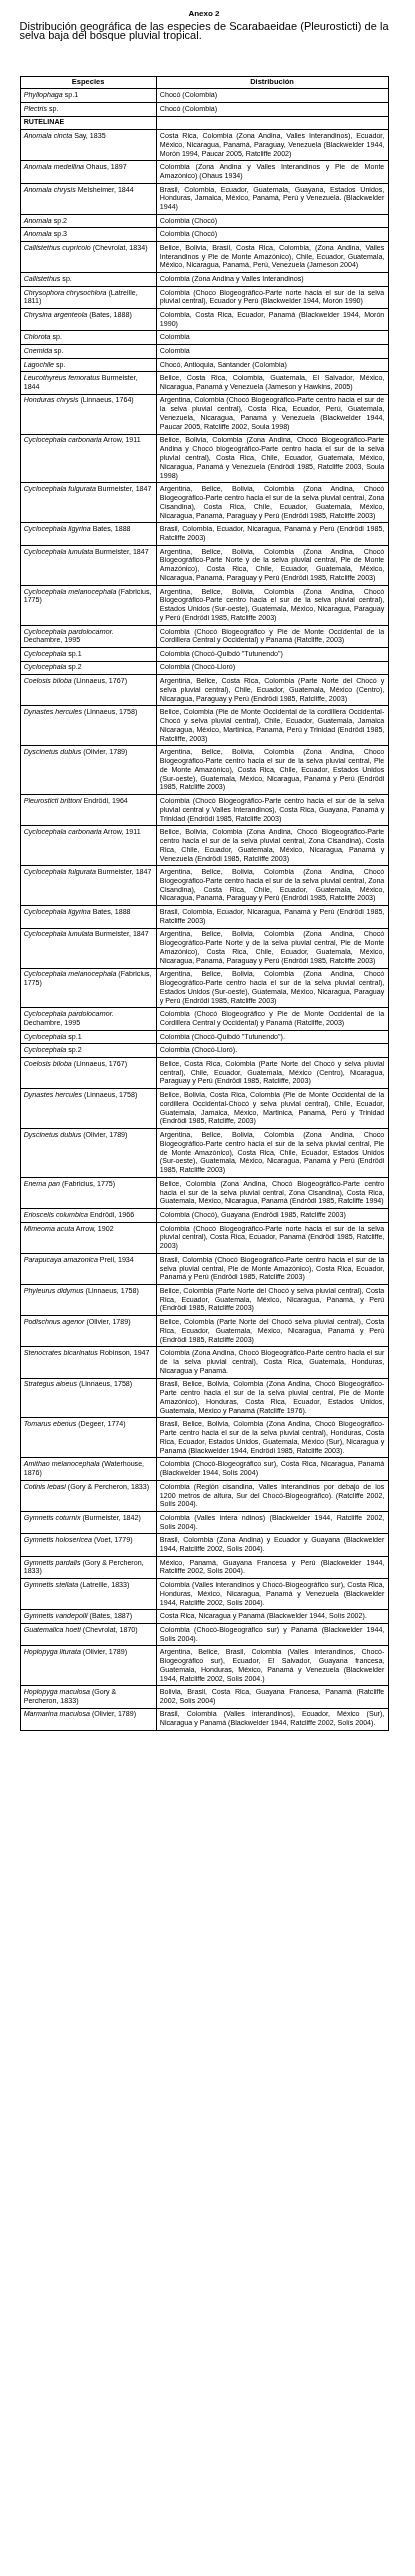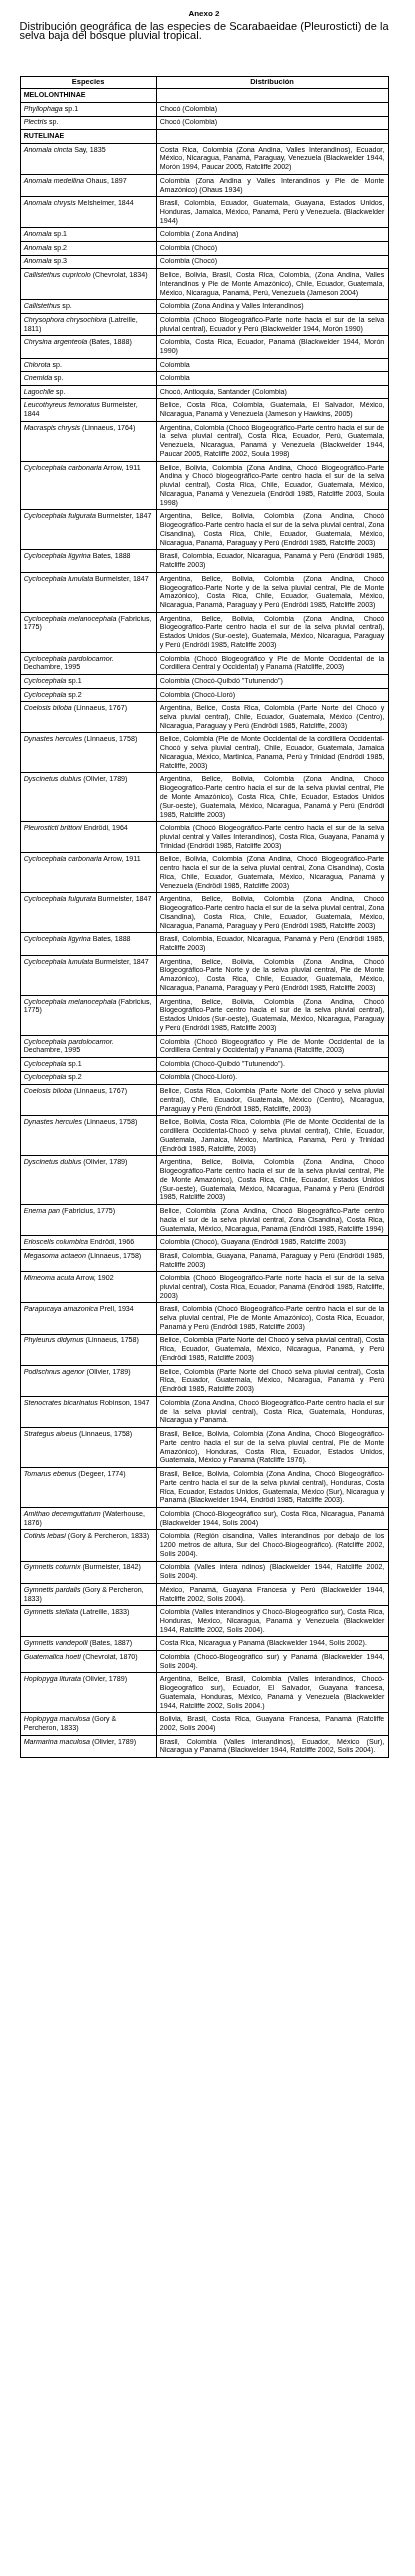--- a/index.html
+++ b/index.html
@@ -56,24 +56,20 @@
   <p class="caption">Distribución geográfica de las especies de Scarabaeidae (Pleurosticti) de la selva baja del bosque pluvial tropical.</p>
 
   <table class="species-table">
     <thead>
       <tr>
         <th>Especies</th>
         <th>Distribución</th>
       </tr>
     </thead>
     <tbody>
-        <tr class="section-row">
-          <td class="species">MELOLONTHINAE</td>
-          <td class="dist"></td>
-        </tr>
         <tr>
           <td class="species"><span class="sci">Phyllophaga</span><span> sp.1</span></td>
           <td class="dist">Chocó (Colombia)</td>
         </tr>
         <tr>
           <td class="species"><span class="sci">Plectris</span><span> sp.</span></td>
           <td class="dist">Chocó (Colombia)</td>
         </tr>
         <tr class="section-row">
           <td class="species">RUTELINAE</td>
@@ -85,24 +81,20 @@
         </tr>
         <tr>
           <td class="species"><span class="sci">Anomala medellina</span><span> Ohaus, 1897</span></td>
           <td class="dist">Colombia (Zona Andina y Valles Interandinos y Pie de Monte Amazónico) (Ohaus 1934)</td>
         </tr>
         <tr>
           <td class="species"><span class="sci">Anomala chrysis</span><span> Melsheimer, 1844</span></td>
           <td class="dist">Brasil, Colombia, Ecuador, Guatemala, Guayana, Estados Unidos, Honduras, Jamaica, México, Panamá, Perú y Venezuela. (Blackwelder 1944)</td>
         </tr>
         <tr>
-          <td class="species"><span class="sci">Anomala</span><span> sp.1</span></td>
-          <td class="dist">Colombia ( Zona Andina)</td>
-        </tr>
-        <tr>
           <td class="species"><span class="sci">Anomala</span><span> sp.2</span></td>
           <td class="dist">Colombia (Chocó)</td>
         </tr>
         <tr>
           <td class="species"><span class="sci">Anomala</span><span> sp.3</span></td>
           <td class="dist">Colombia (Chocó)</td>
         </tr>
         <tr>
           <td class="species"><span class="sci">Callistethus cupricolo</span><span> (Chevrolat, 1834)</span></td>
           <td class="dist">Belice, Bolivia, Brasil, Costa Rica, Colombia, (Zona Andina, Valles Interandinos y Pie de Monte Amazónico), Chile, Ecuador, Guatemala, México, Nicaragua, Panamá, Perú, Venezuela (Jameson 2004)</td>
@@ -129,21 +121,21 @@
         </tr>
         <tr>
           <td class="species"><span class="sci">Lagochile</span><span> sp.</span></td>
           <td class="dist">Chocó, Antioquia, Santander (Colombia)</td>
         </tr>
         <tr>
           <td class="species"><span class="sci">Leucothyreus femoratus</span><span> Burmeister, 1844</span></td>
           <td class="dist">Belice, Costa Rica, Colombia, Guatemala, El Salvador, México, Nicaragua, Panamá y Venezuela (Jameson y Hawkins, 2005)</td>
         </tr>
         <tr>
-          <td class="species"><span class="sci">Macraspis chrysis</span><span> (Linnaeus, 1764)</span></td>
+          <td class="species"><span class="sci">Honduras chrysis</span><span> (Linnaeus, 1764)</span></td>
           <td class="dist">Argentina, Colombia (Chocó Biogeográfico-Parte centro hacia el sur de la selva pluvial central), Costa Rica, Ecuador, Perú, Guatemala, Venezuela, Nicaragua, Panamá y Venezuela (Blackwelder 1944, Paucar 2005, Ratcliffe 2002, Soula 1998)</td>
         </tr>
         <tr>
           <td class="species"><span class="sci">Cyclocephala carbonaria</span><span> Arrow, 1911</span></td>
           <td class="dist">Belice, Bolivia, Colombia (Zona Andina, Chocó Biogeográfico-Parte Andina y Chocó biogeográfico-Parte centro hacia el sur de la selva pluvial central), Costa Rica, Chile, Ecuador, Guatemala, México, Nicaragua, Panamá y Venezuela (Endrödi 1985, Ratcliffe 2003, Soula 1998)</td>
         </tr>
         <tr>
           <td class="species"><span class="sci">Cyclocephala fulgurata</span><span> Burmeister, 1847</span></td>
           <td class="dist">Argentina, Belice, Bolivia, Colombia (Zona Andina, Chocó Biogeográfico-Parte centro hacia el sur de la selva pluvial central, Zona Cisandina), Costa Rica, Chile, Ecuador, Guatemala, México, Nicaragua, Panamá, Paraguay y Perú (Endrödi 1985, Ratcliffe 2003)</td>
         </tr>
@@ -233,24 +225,20 @@
         </tr>
         <tr>
           <td class="species"><span class="sci">Enema pan</span><span> (Fabricius, 1775)</span></td>
           <td class="dist">Belice, Colombia (Zona Andina, Chocó Biogeográfico-Parte centro hacia el sur de la selva pluvial central, Zona Cisandina), Costa Rica, Guatemala, México, Nicaragua, Panamá (Endrödi 1985, Ratcliffe 1994)</td>
         </tr>
         <tr>
           <td class="species"><span class="sci">Erioscelis columbica</span><span> Endrödi, 1966</span></td>
           <td class="dist">Colombia (Chocó), Guayana (Endrödi 1985, Ratcliffe 2003)</td>
         </tr>
         <tr>
-          <td class="species"><span class="sci">Megasoma actaeon</span><span> (Linnaeus, 1758)</span></td>
-          <td class="dist">Brasil, Colombia, Guayana, Panamá, Paraguay y Perú (Endrödi 1985, Ratcliffe 2003)</td>
-        </tr>
-        <tr>
           <td class="species"><span class="sci">Mimeoma acuta</span><span> Arrow, 1902</span></td>
           <td class="dist">Colombia (Chocó Biogeográfico-Parte norte hacia el sur de la selva pluvial central), Costa Rica, Ecuador, Panamá (Endrödi 1985, Ratcliffe, 2003)</td>
         </tr>
         <tr>
           <td class="species"><span class="sci">Parapucaya amazonica</span><span> Prell, 1934</span></td>
           <td class="dist">Brasil, Colombia (Chocó Biogeográfico-Parte centro hacia el sur de la selva pluvial central, Pie de Monte Amazónico), Costa Rica, Ecuador, Panamá y Perú (Endrödi 1985, Ratcliffe 2003)</td>
         </tr>
         <tr>
           <td class="species"><span class="sci">Phyleurus didymus</span><span> (Linnaeus, 1758)</span></td>
           <td class="dist">Belice, Colombia (Parte Norte del Chocó y selva pluvial central), Costa Rica, Ecuador, Guatemala, México, Nicaragua, Panamá, y Perú (Endrödi 1985, Ratcliffe 2003)</td>
@@ -265,30 +253,34 @@
         </tr>
         <tr>
           <td class="species"><span class="sci">Strategus aloeus</span><span> (Linnaeus, 1758)</span></td>
           <td class="dist">Brasil, Belice, Bolivia, Colombia (Zona Andina, Chocó Biogeográfico-Parte centro hacia el sur de la selva pluvial central, Pie de Monte Amazónico), Honduras, Costa Rica, Ecuador, Estados Unidos, Guatemala, México y Panamá (Ratcliffe 1976).</td>
         </tr>
         <tr>
           <td class="species"><span class="sci">Tomarus ebenus</span><span> (Degeer, 1774)</span></td>
           <td class="dist">Brasil, Belice, Bolivia, Colombia (Zona Andina, Chocó Biogeográfico-Parte centro hacia el sur de la selva pluvial central), Honduras, Costa Rica, Ecuador, Estados Unidos, Guatemala, México (Sur), Nicaragua y Panamá (Blackwelder 1944, Endrödi 1985, Ratcliffe 2003).</td>
         </tr>
         <tr>
-          <td class="species"><span class="sci">Amithao decemguttatum</span><span> (Waterhouse, 1876)</span></td>
+          <td class="species"><span class="sci">Amithao melanocephala</span><span> (Waterhouse, 1876)</span></td>
           <td class="dist">Colombia (Chocó-Biogeográfico sur), Costa Rica, Nicaragua, Panamá (Blackwelder 1944, Solís 2004)</td>
         </tr>
         <tr>
           <td class="species"><span class="sci">Cotinis lebasi</span><span> (Gory &amp; Percheron, 1833)</span></td>
           <td class="dist">Colombia (Región cisandina, Valles interandinos por debajo de los 1200 metros de altura, Sur del Chocó-Biogeográfico). (Ratcliffe 2002, Solís 2004).</td>
         </tr>
         <tr>
           <td class="species"><span class="sci">Gymnetis coturnix</span><span> (Burmeister, 1842)</span></td>
           <td class="dist">Colombia (Valles intera ndinos) (Blackwelder 1944, Ratcliffe 2002, Solís 2004).</td>
+        </tr>
+        <tr>
+          <td class="species"><span class="sci">Gymnetis holosericea</span><span> (Voet, 1779)</span></td>
+          <td class="dist">Brasil, Colombia (Zona Andina) y Ecuador y Guayana (Blackwelder 1944, Ratcliffe 2002, Solís 2004).</td>
         </tr>
         <tr>
           <td class="species"><span class="sci">Gymnetis pardalis</span><span> (Gory &amp; Percheron, 1833)</span></td>
           <td class="dist">México, Panamá, Guayana Francesa y Perú (Blackwelder 1944, Ratcliffe 2002, Solís 2004).</td>
         </tr>
         <tr>
           <td class="species"><span class="sci">Gymnetis stellata</span><span> (Latreille, 1833)</span></td>
           <td class="dist">Colombia (Valles interandinos y Chocó-Biogeográfico sur), Costa Rica, Honduras, México, Nicaragua, Panamá y Venezuela (Blackwelder 1944, Ratcliffe 2002, Solís 2004).</td>
         </tr>
         <tr>

